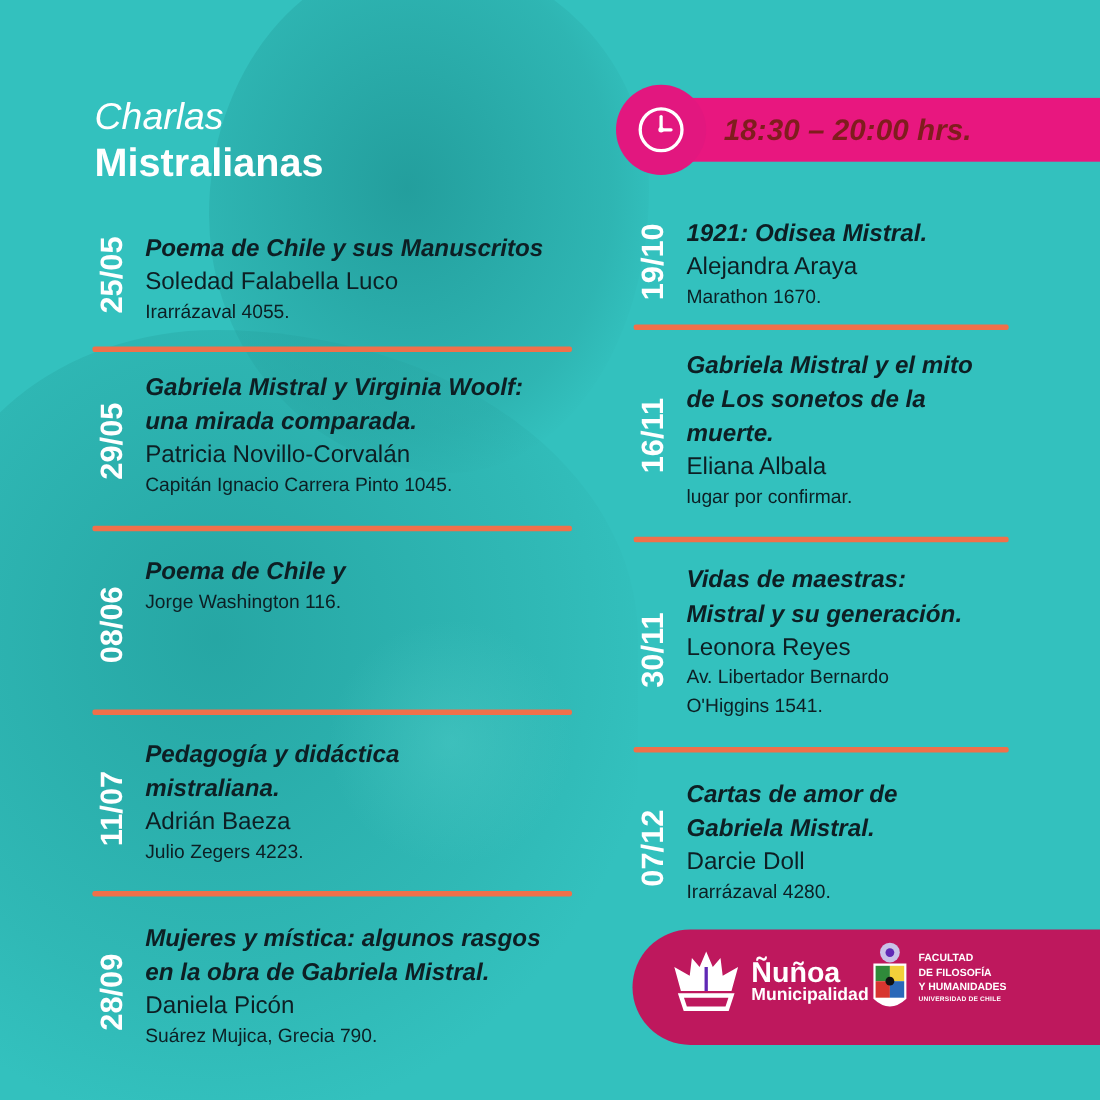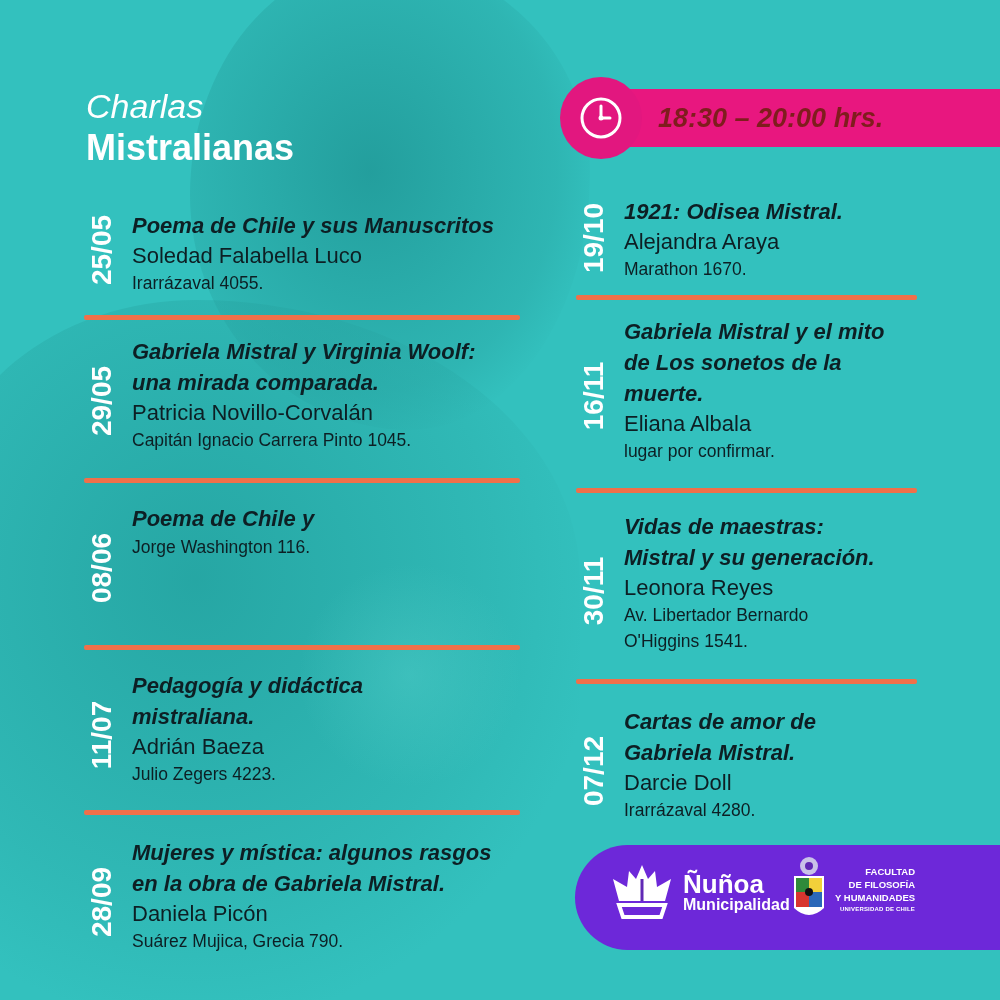--- a/index.html
+++ b/index.html
@@ -80,30 +80,30 @@
   .event .place {
     font-family: "Liberation Sans", sans-serif; font-size: 17.5px; line-height: 26px;
     color: #0d1f24; display: block;
   }
   .sep {
     height: 5px; background: #f0704a; border-radius: 2px;
   }
 
   .partners {
     position: absolute; left: 575px; top: 845px; width: 425px; height: 105px;
-    background: #6d28d9; border-radius: 53px 0 0 53px;
+    background: #be185d; border-radius: 53px 0 0 53px;
   }
   .nunoa {
     position: absolute; left: 32px; top: 16px; display: flex; align-items: center;
   }
   .nunoa-text { margin-left: 6px; color: #fff; font-family: "Liberation Sans", sans-serif; }
   .nunoa-text .n1 { display: block; font-weight: 700; font-size: 26px; line-height: 28px; }
   .nunoa-text .n2 { display: block; font-weight: 700; font-size: 16px; line-height: 14px; }
   .uchile {
-    position: absolute; left: 216px; top: 11px; display: flex; align-items: center; text-align: right;
+    position: absolute; left: 216px; top: 11px; display: flex; align-items: center;
   }
   .uchile-text { margin-left: 8px; color: #fff; font-family: "Liberation Sans", sans-serif; font-weight: 700; }
   .uchile-text span { display: block; font-size: 9.5px; line-height: 13px; }
   .uchile-text .u4 { font-size: 6px; line-height: 10px; letter-spacing: 0.2px; }
 </style>
 </head>
 <body>
 
 <div class="bg-shape bg-head"></div>
 <div class="bg-shape bg-body"></div>

